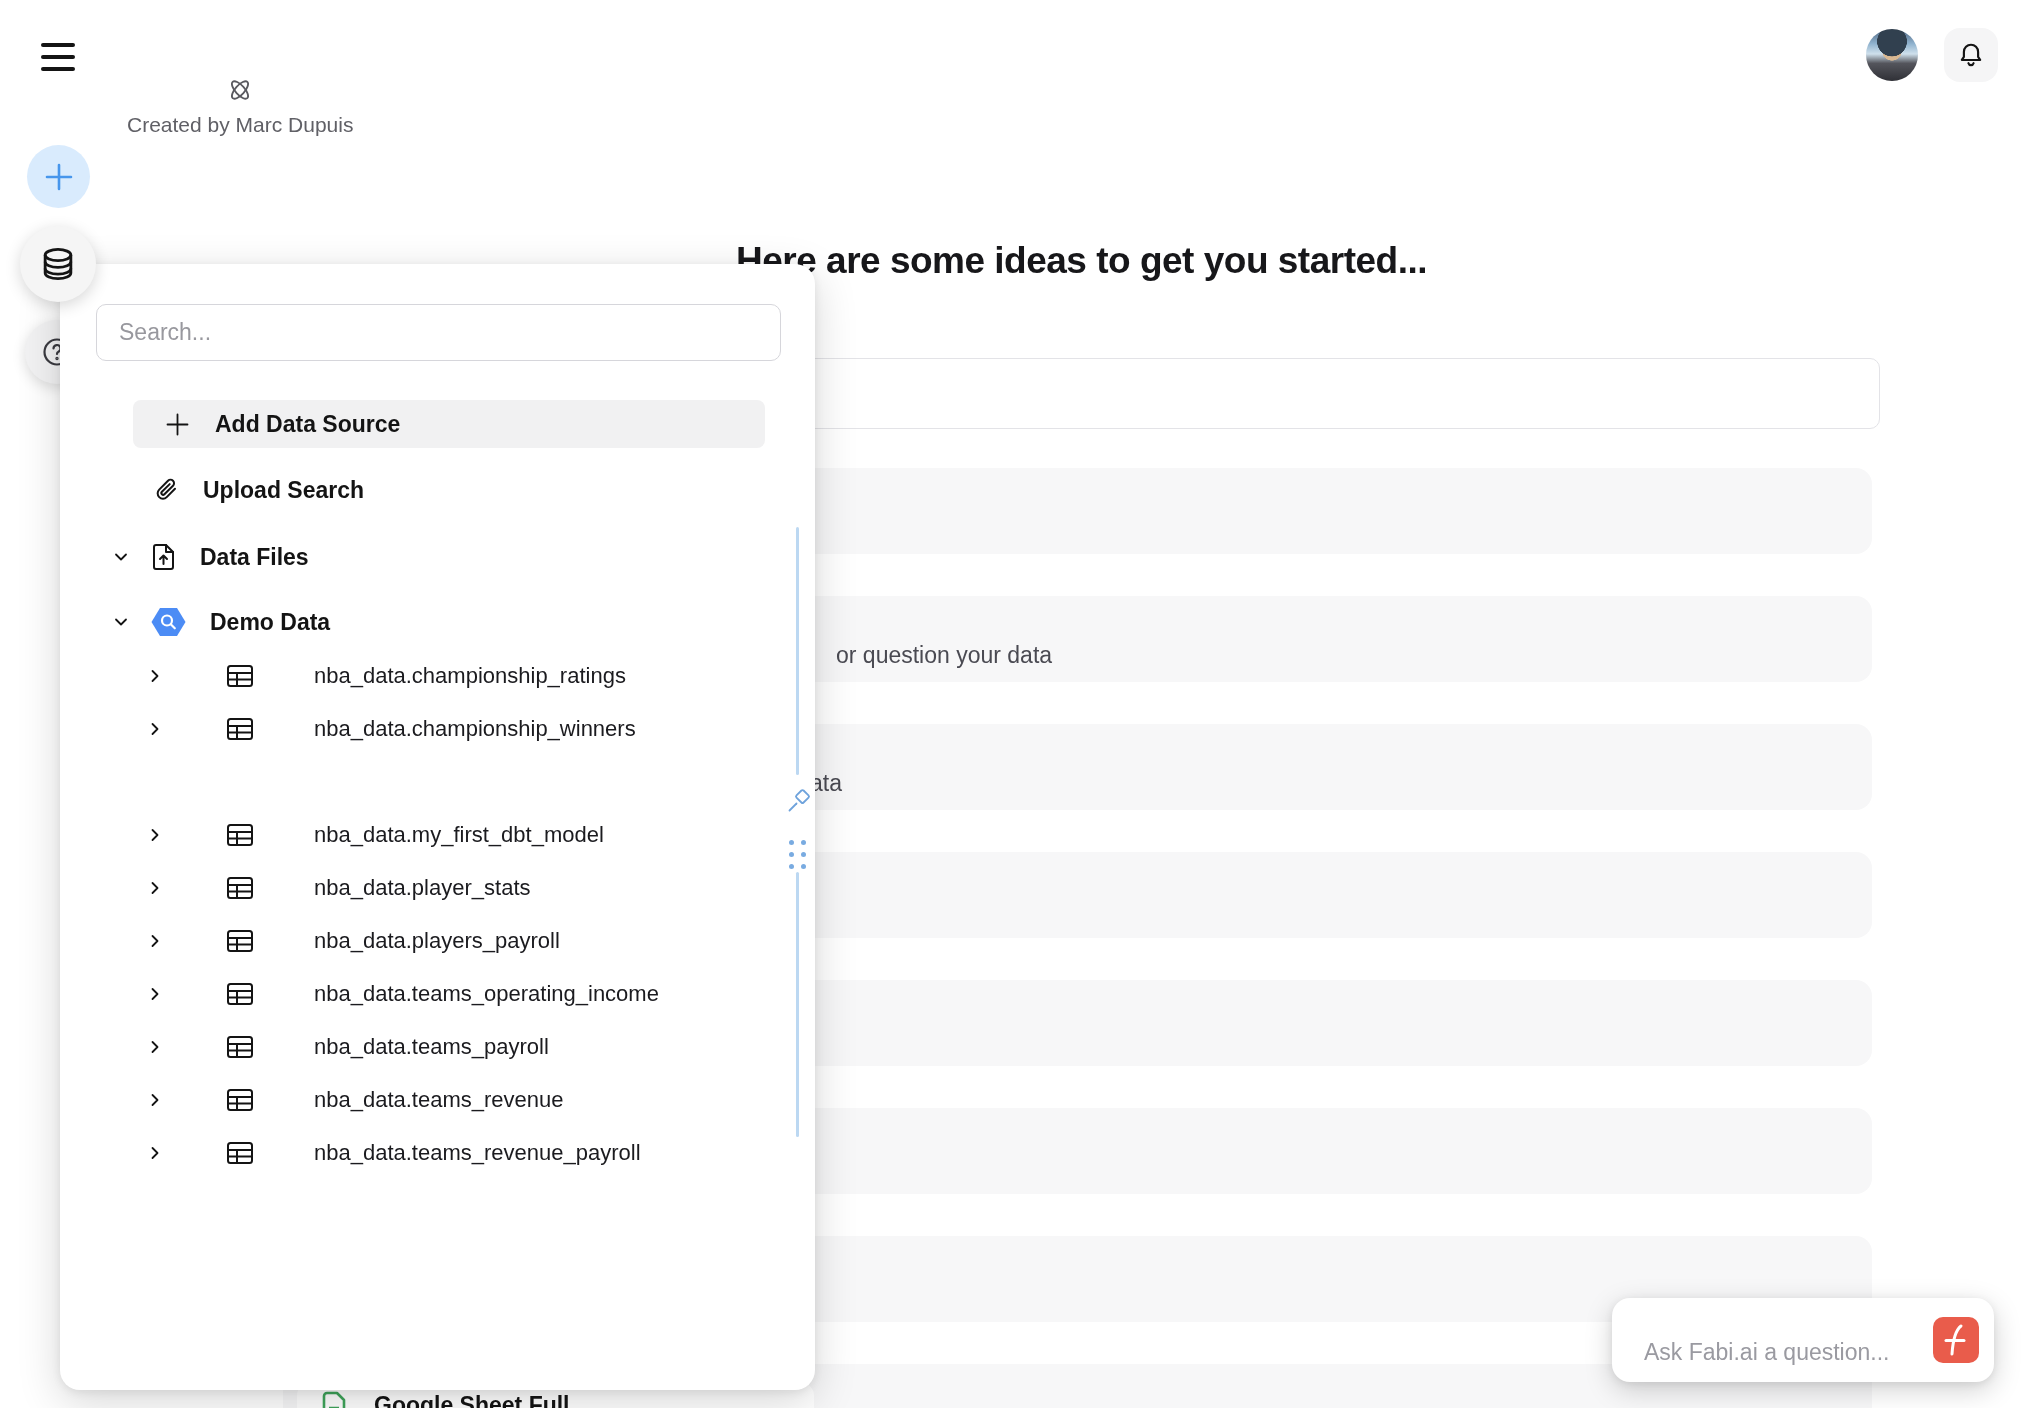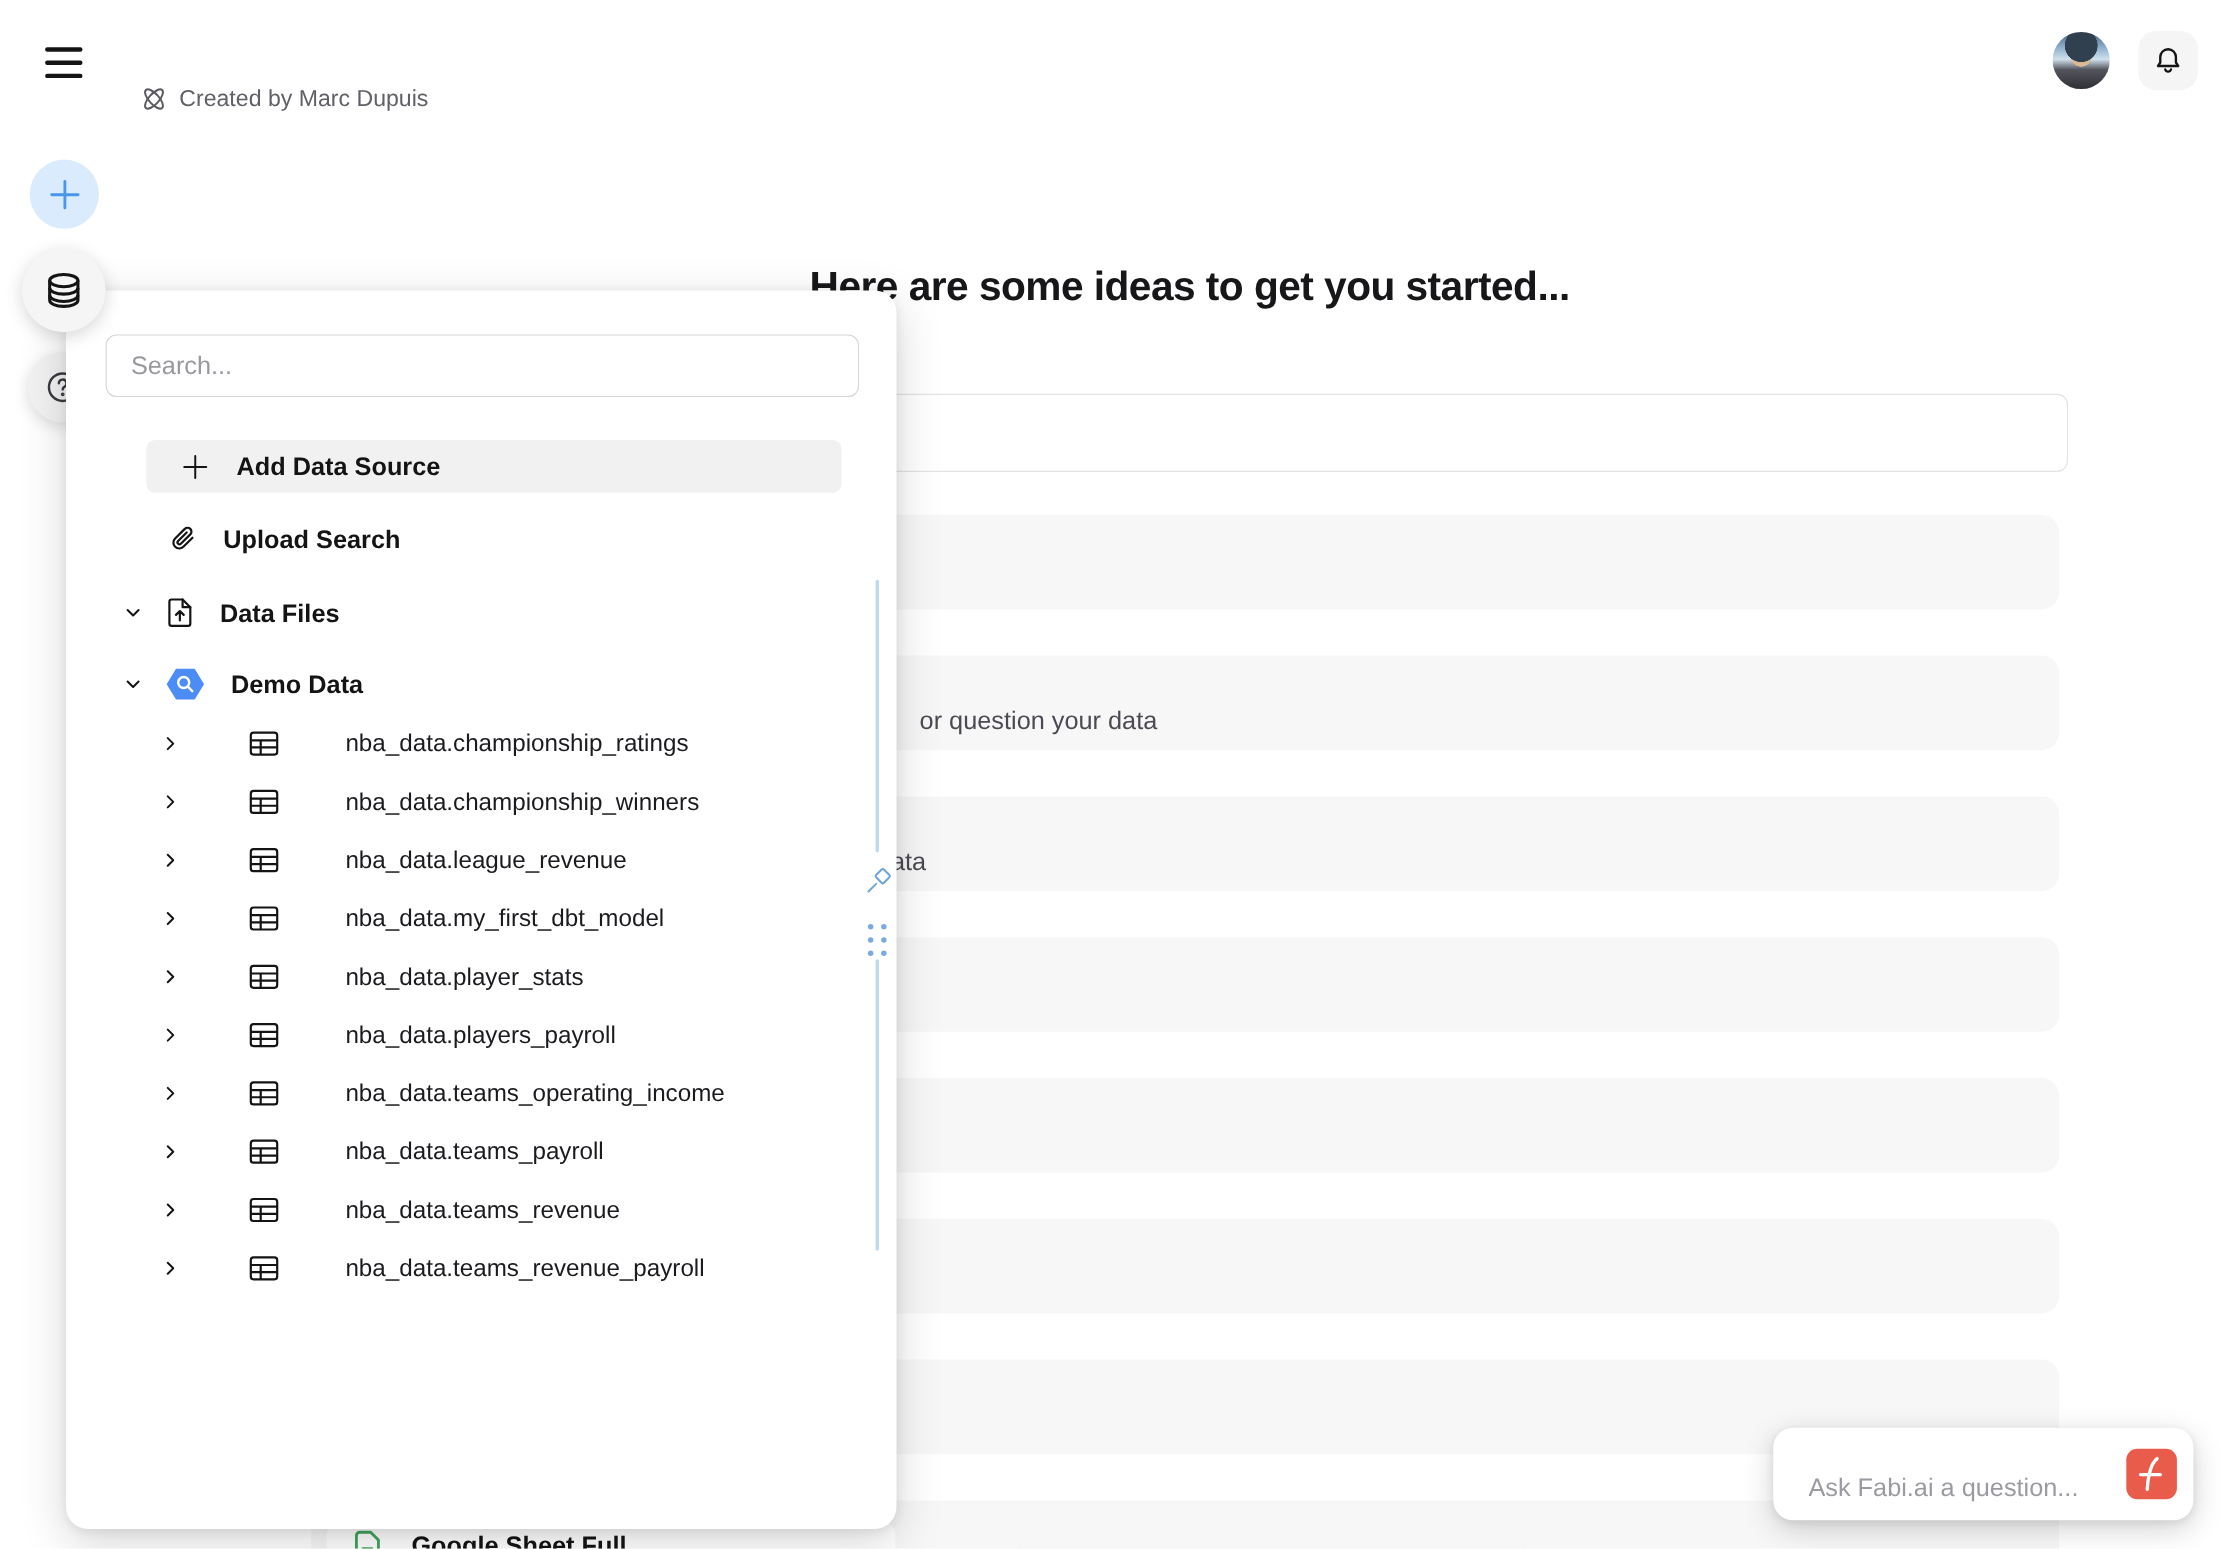--- a/index.html
+++ b/index.html
@@ -16,21 +16,21 @@
   body{font-family:"Liberation Sans","DejaVu Sans",sans-serif;color:#141414;}
   #stage{position:relative;width:2026px;height:1408px;overflow:hidden;background:#fff;}
 
   
   .hamburger{position:absolute;left:41px;top:42px;width:36px;height:30px;cursor:pointer;background:none;border:none;}
   .hamburger i{position:absolute;left:0;width:34px;height:4px;background:#141414;border-radius:2px;}
   .hamburger i:nth-child(1){top:1px;}
   .hamburger i:nth-child(2){top:13px;}
   .hamburger i:nth-child(3){top:25px;}
   .page-title{position:absolute;left:125px;top:26px;font-size:37px;font-weight:700;letter-spacing:-.5px;color:#141414;}
-  .subtitle{position:absolute;left:127px;top:77px;display:flex;align-items:center;gap:10px;color:#606066;font-size:21px;}
+  .subtitle{position:absolute;left:127px;top:77px;display:flex;align-items:center;gap:10px;color:#606066;font-size:21px;flex-direction:column;}
   .subtitle svg{flex:none;}
 
   .avatar{position:absolute;left:1866px;top:29px;width:52px;height:52px;border-radius:50%;cursor:pointer;overflow:hidden;
     background:
       radial-gradient(circle at 50% 24%, #31404F 0 31%, transparent 32%),
       radial-gradient(circle at 50% 42%, #D9B892 0 24%, transparent 25%),
       linear-gradient(180deg,#4C637F 0%,#8FB2CE 28%,#CFE0EC 48%,#54555C 66%,#2F3036 100%);}
   .bell-btn{position:absolute;left:1944px;top:28px;width:54px;height:54px;border-radius:16px;background:#F5F5F6;border:none;cursor:pointer;display:flex;align-items:center;justify-content:center;}
 
   
@@ -242,34 +242,20 @@
           </svg>
         </span>
       <span class="ic">
           <svg width="28" height="24" viewBox="0 0 28 24" fill="none" stroke="#141414" stroke-width="2">
             <rect x="2" y="2" width="24" height="20" rx="2.5"></rect>
             <path d="M2 9h24M2 15.5h24M11 9v13"></path>
           </svg>
         </span>
       <span class="lbl">nba_data.championship_winners</span>
     </button>
-    <button class="row table-row" style="top:494px">
-      <span class="chev">
-          <svg width="14" height="16" viewBox="0 0 14 16" fill="none" stroke="#141414" stroke-width="1.8" stroke-linecap="round" stroke-linejoin="round">
-            <path d="M4.5 3l5 5-5 5"></path>
-          </svg>
-        </span>
-      <span class="ic">
-          <svg width="28" height="24" viewBox="0 0 28 24" fill="none" stroke="#141414" stroke-width="2">
-            <rect x="2" y="2" width="24" height="20" rx="2.5"></rect>
-            <path d="M2 9h24M2 15.5h24M11 9v13"></path>
-          </svg>
-        </span>
-      <span class="lbl">nba_data.league_revenue</span>
-    </button>
     <button class="row table-row" style="top:547px">
       <span class="chev">
           <svg width="14" height="16" viewBox="0 0 14 16" fill="none" stroke="#141414" stroke-width="1.8" stroke-linecap="round" stroke-linejoin="round">
             <path d="M4.5 3l5 5-5 5"></path>
           </svg>
         </span>
       <span class="ic">
           <svg width="28" height="24" viewBox="0 0 28 24" fill="none" stroke="#141414" stroke-width="2">
             <rect x="2" y="2" width="24" height="20" rx="2.5"></rect>
             <path d="M2 9h24M2 15.5h24M11 9v13"></path>

